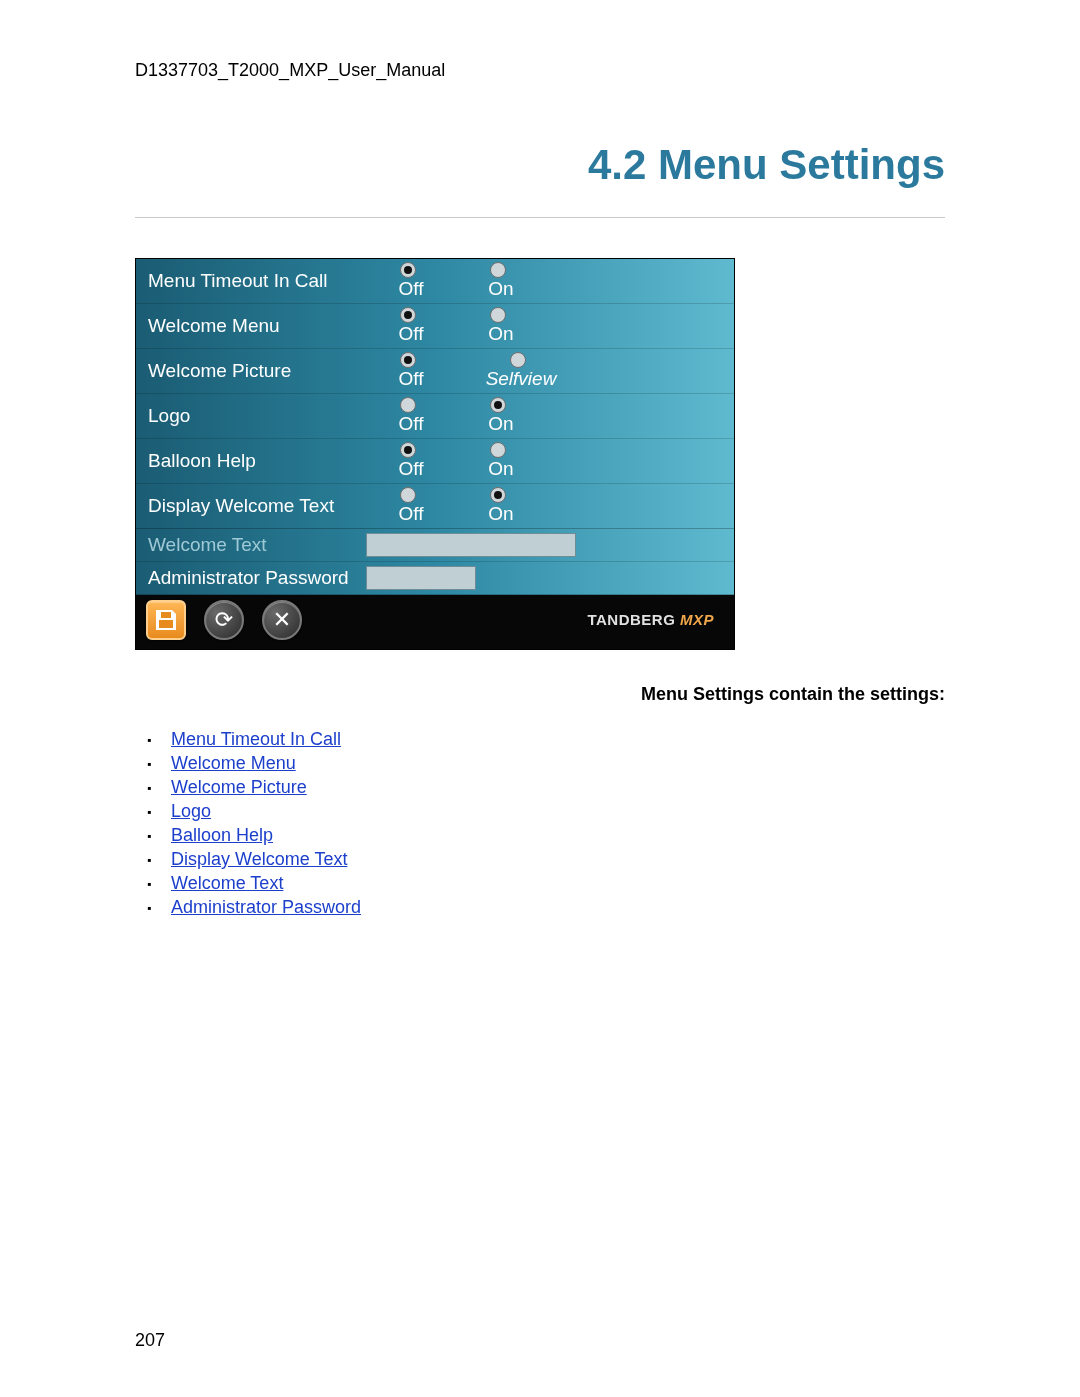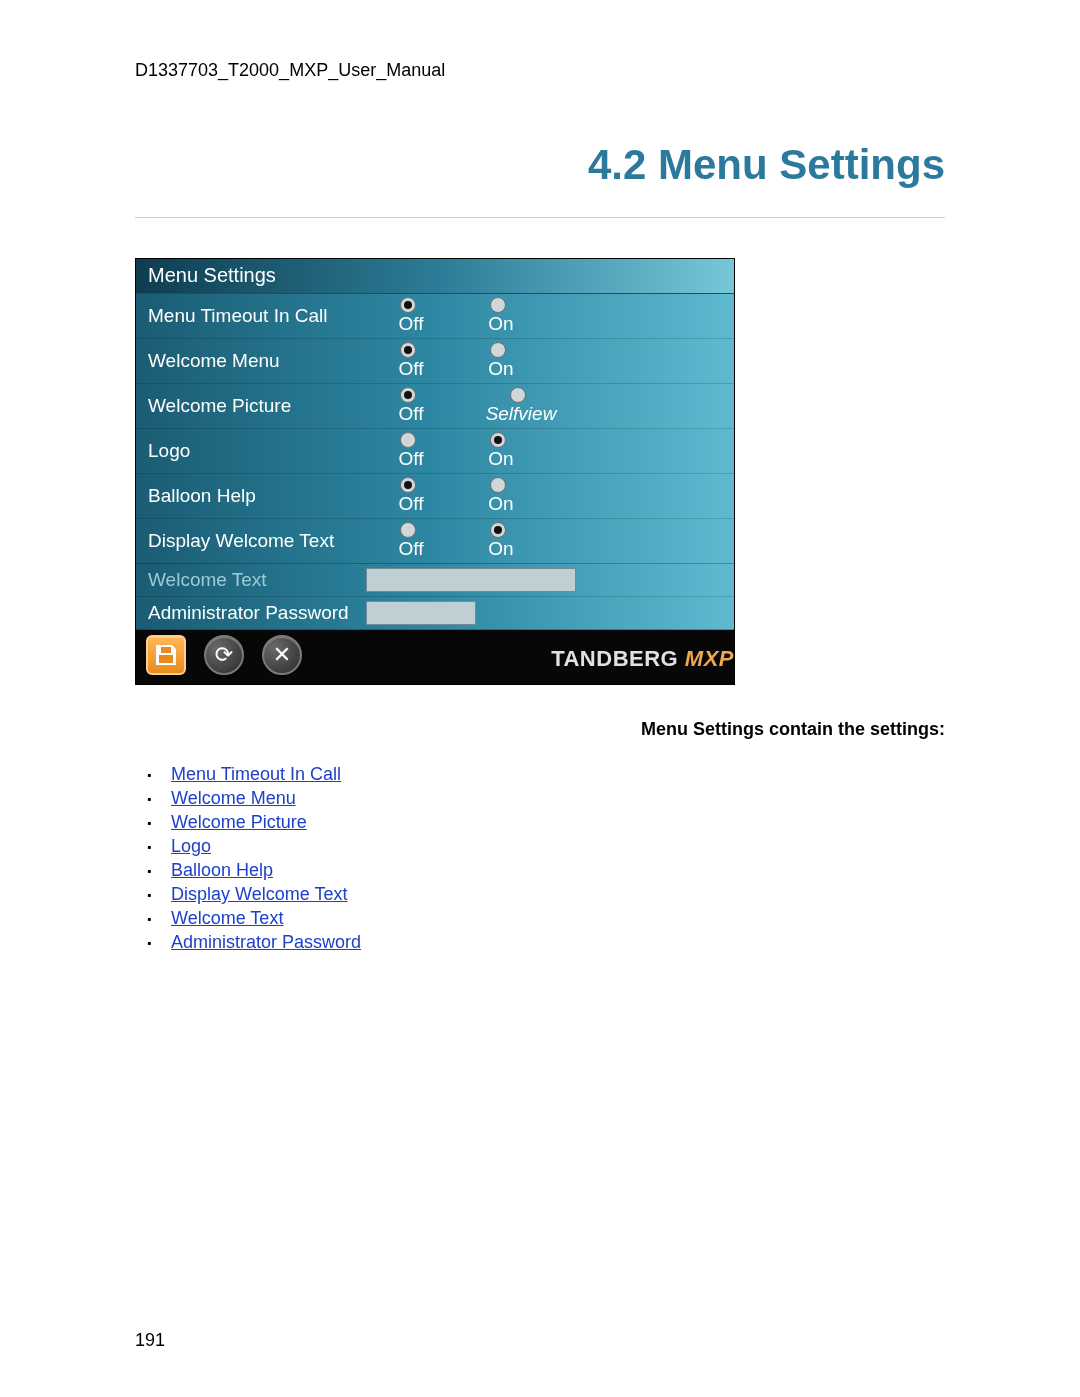--- a/index.html
+++ b/index.html
@@ -140,24 +140,24 @@
   }
   .disk-icon::before {
     content: "";
     position: absolute;
     bottom: 2px; left: 3px;
     width: 14px; height: 8px;
     background: #e88b1f;
   }
   .brand {
     position: absolute;
-    right: 0;
+    right: 20px;
     top: 16px;
     color: #e1e1e1;
-    font-size: 22px;
+    font-size: 15px;
     font-weight: bold;
     letter-spacing: 0.5px;
   }
   .brand .mxp {
     font-style: italic;
     color: #f0a64a;
     font-weight: bold;
   }
   
   .sub-head {
@@ -197,21 +197,20 @@
 </head>
 <body>
 
 <div class="doc-header">D1337703_T2000_MXP_User_Manual</div>
 
 <h1 class="section-title">4.2 Menu Settings</h1>
 <hr class="rule">
 
 <div class="shot">
   <div class="panel">
-    <div class="panel-title">Menu Settings</div>
 
     <div id="rows-container">
         <div class="row">
           <div class="row-label">Menu Timeout In Call</div>
           <div class="opt">
             <span class="radio sel"></span>
             <span>Off</span>
           </div>
           <div class="opt">
             <span class="radio"></span>
@@ -308,13 +307,13 @@
     <li><a href="#">Menu Timeout In Call</a></li>
     <li><a href="#">Welcome Menu</a></li>
     <li><a href="#">Welcome Picture</a></li>
     <li><a href="#">Logo</a></li>
     <li><a href="#">Balloon Help</a></li>
     <li><a href="#">Display Welcome Text</a></li>
     <li><a href="#">Welcome Text</a></li>
     <li><a href="#">Administrator Password</a></li>
   </ul>
 
-<div class="page-number">191</div>
+<div class="page-number">207</div>
 
 </body></html>

